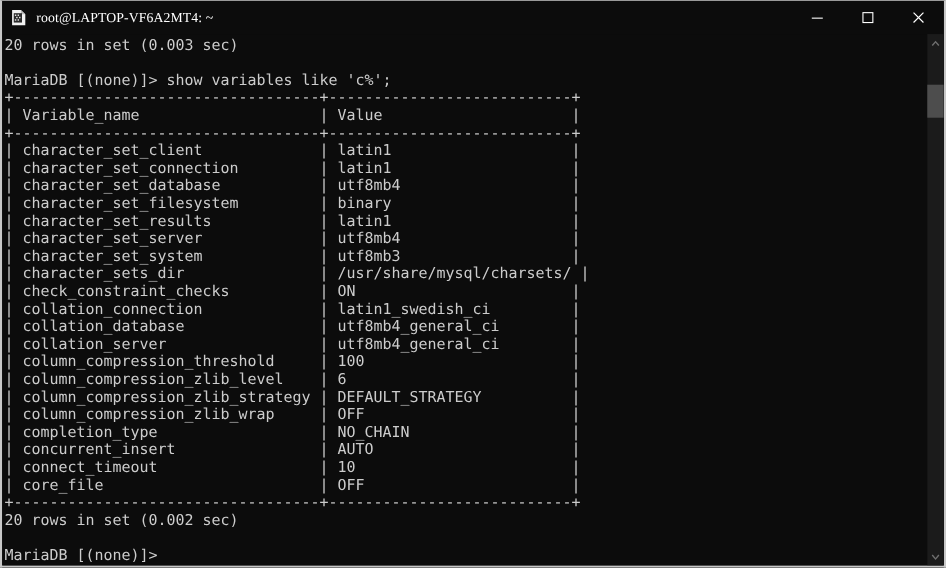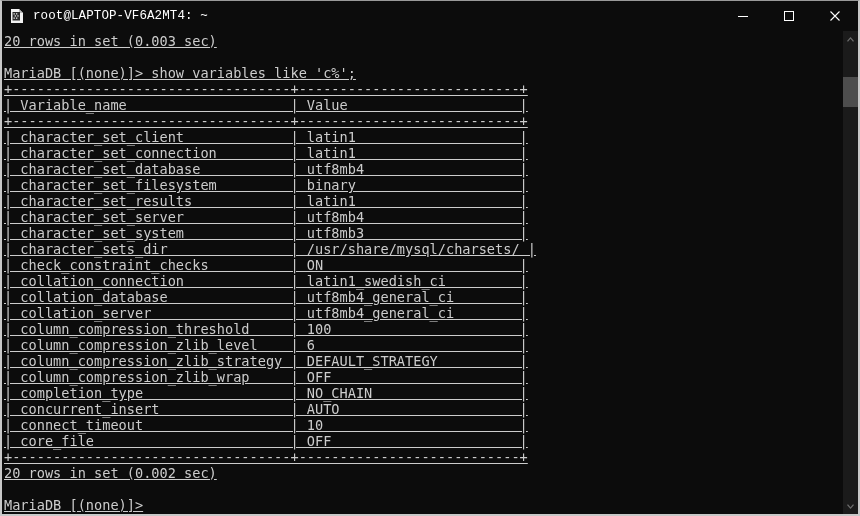--- a/index.html
+++ b/index.html
@@ -42,21 +42,21 @@
   .title-icon {
     width: 16px;
     height: 16px;
     margin-left: 7px;
     margin-right: 8px;
     position: relative;
     flex: 0 0 auto;
   }
   .title-text {
     color: #ffffff;
-    font-family: Liberation Mono, monospace;
+    font-family: Liberation Serif, serif;
     font-size: 12.5px;
     letter-spacing: 0.1px;
     white-space: nowrap;
   }
   .win-buttons {
     position: absolute;
     right: 0;
     top: 0;
     height: 30px;
     display: flex;
@@ -86,21 +86,20 @@
   }
   .term pre {
     margin: 0;
     padding: 2px 0 0 2px;
     color: #cccccc;
     font-family: "DejaVu Sans Mono", monospace;
     font-size: 13.6px;
     line-height: 16px;
     letter-spacing: 0px;
     white-space: pre;
-    text-decoration: underline;
   }
 
   
   .scrollbar {
     width: 15px;
     min-width: 15px;
     background: #1b1b1b;
     position: relative;
     display: flex;
     flex-direction: column;

